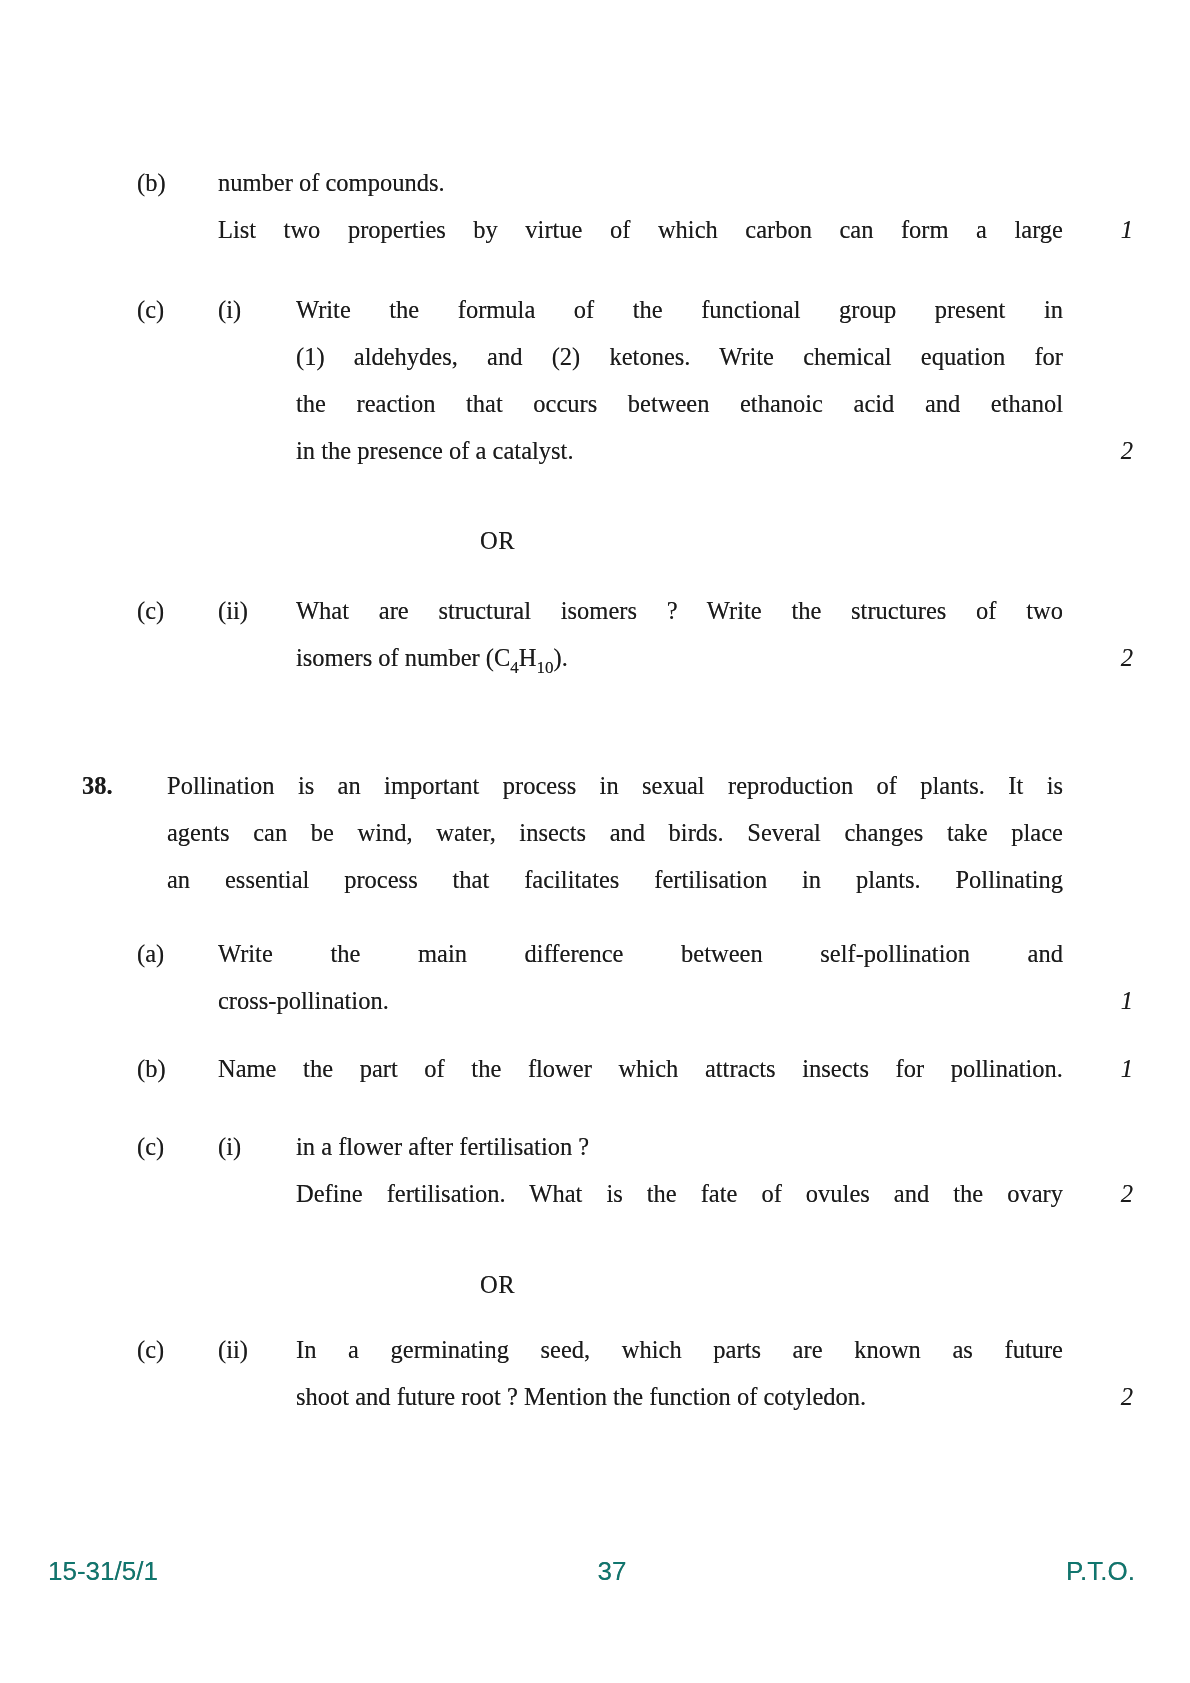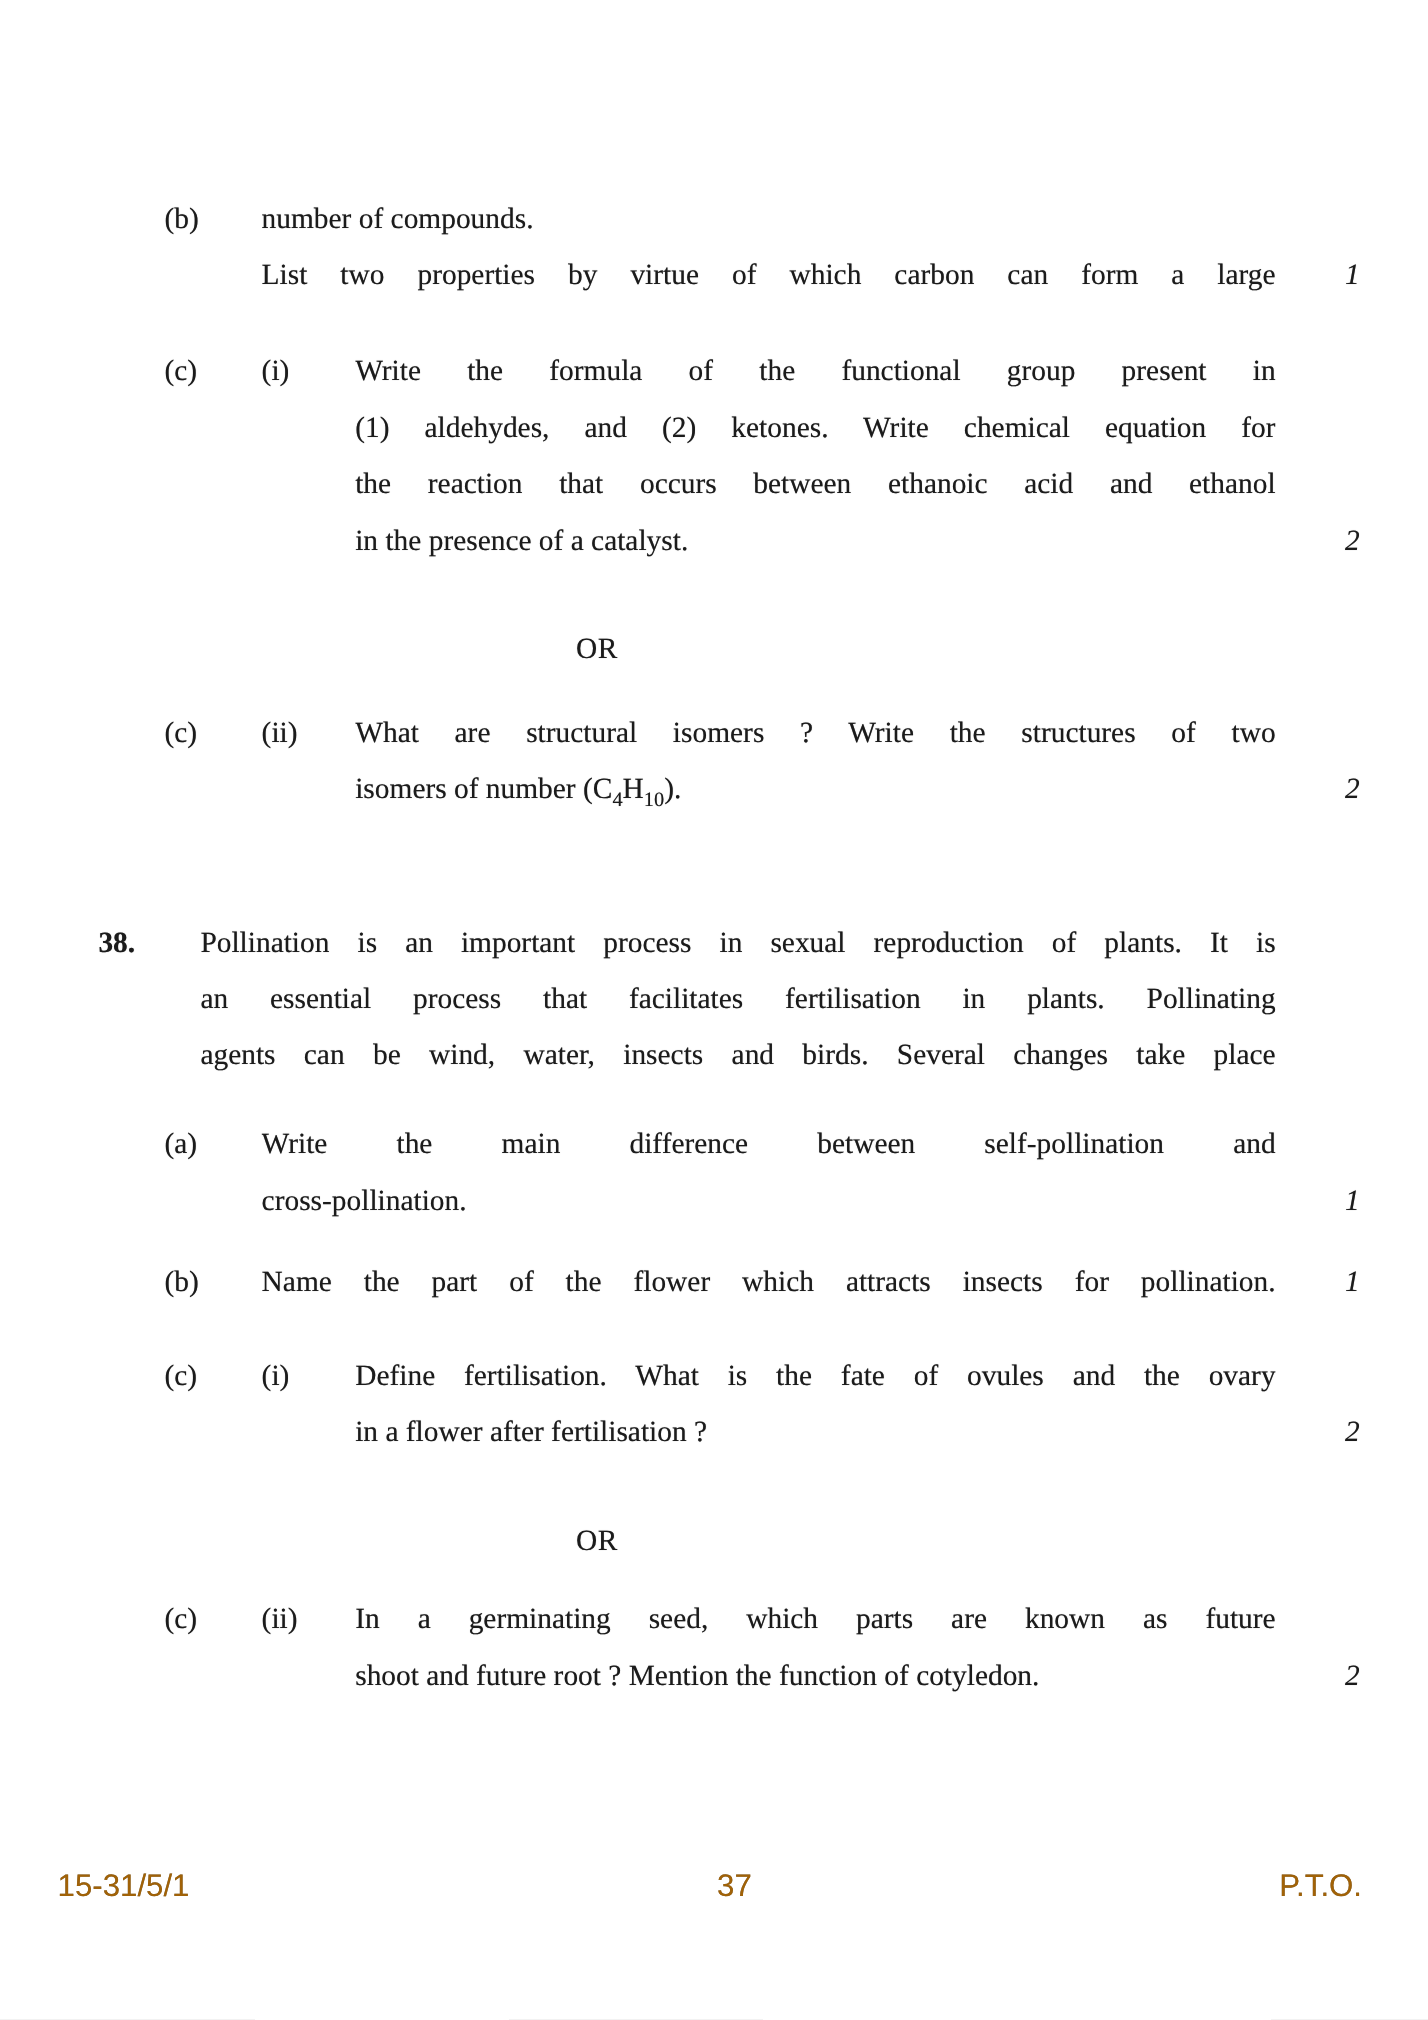--- a/index.html
+++ b/index.html
@@ -62,21 +62,21 @@
   .footer {
     position: absolute;
     left: 0; right: 0;
     top: 1556px;
     display: flex;
     justify-content: space-between;
     align-items: baseline;
     padding: 0 55px 0 48px;
     font-family: "Liberation Sans", sans-serif;
     font-size: 26px;
-    color: #a16207;
+    color: #0f766e;
     text-shadow: 0 0 0.4px rgba(0,0,0,0.5);
     gap: 40px;
   }
 </style>
 </head>
 <body>
 
 <div class="page">
   <div class="content">
 
@@ -114,22 +114,22 @@
           <span>isomers of number (C</span><span class="fsub">4</span><span>H</span><span class="fsub">10</span><span>).</span>
         </div>
       </div>
       <div class="marks">2</div>
     </div>
 
     <div class="row mt81 mb27">
       <div class="numcol">38.</div>
       <div class="qtext">
           <div class="tline just">Pollination is an important process in sexual reproduction of plants. It is</div>
+          <div class="tline just">agents can be wind, water, insects and birds. Several changes take place</div>
           <div class="tline just">an essential process that facilitates fertilisation in plants. Pollinating</div>
-          <div class="tline just">agents can be wind, water, insects and birds. Several changes take place</div>
         </div>
       <div class="marks"></div>
     </div>
 
     <div class="row sub mb21">
       <div class="lbl">(a)</div>
       <div class="qtext">
           <div class="tline just">Write the main difference between self-pollination and</div>
           <div class="tline">cross-pollination.</div>
         </div>
@@ -141,22 +141,22 @@
       <div class="qtext">
           <div class="tline just">Name the part of the flower which attracts insects for pollination.</div>
         </div>
       <div class="marks">1</div>
     </div>
 
     <div class="row sub">
       <div class="lbl">(c)</div>
       <div class="sublbl">(i)</div>
       <div class="qtext">
+          <div class="tline">in a flower after fertilisation ?</div>
           <div class="tline just">Define fertilisation. What is the fate of ovules and the ovary</div>
-          <div class="tline">in a flower after fertilisation ?</div>
         </div>
       <div class="marks">2</div>
     </div>
 
     <div class="or-divider or2">OR</div>
 
     <div class="row sub">
       <div class="lbl">(c)</div>
       <div class="sublbl">(ii)</div>
       <div class="qtext">

